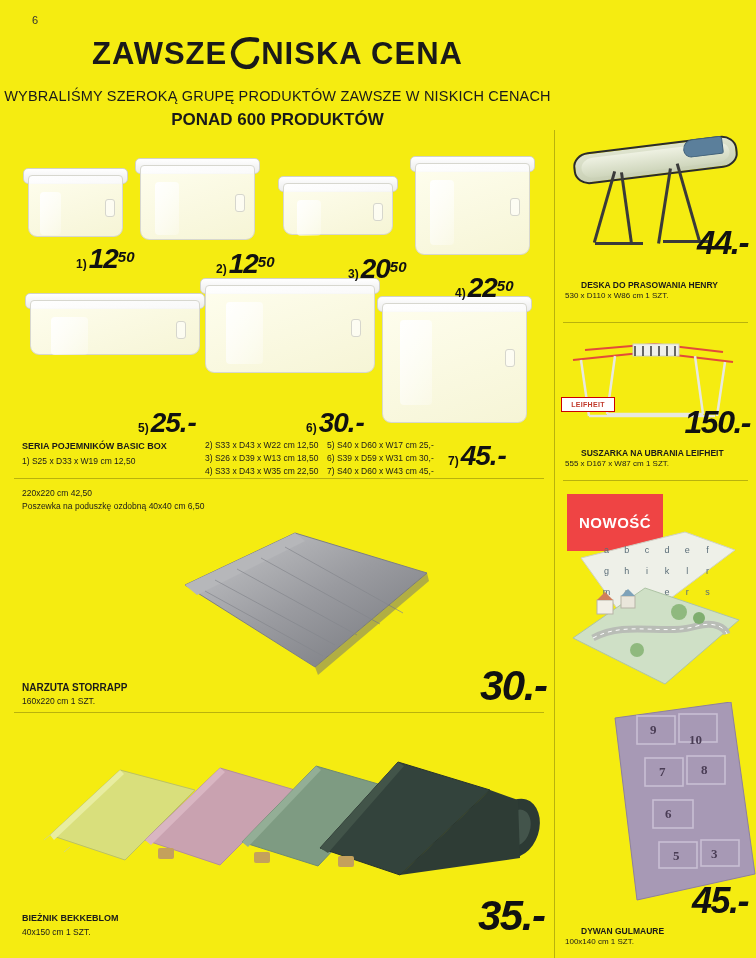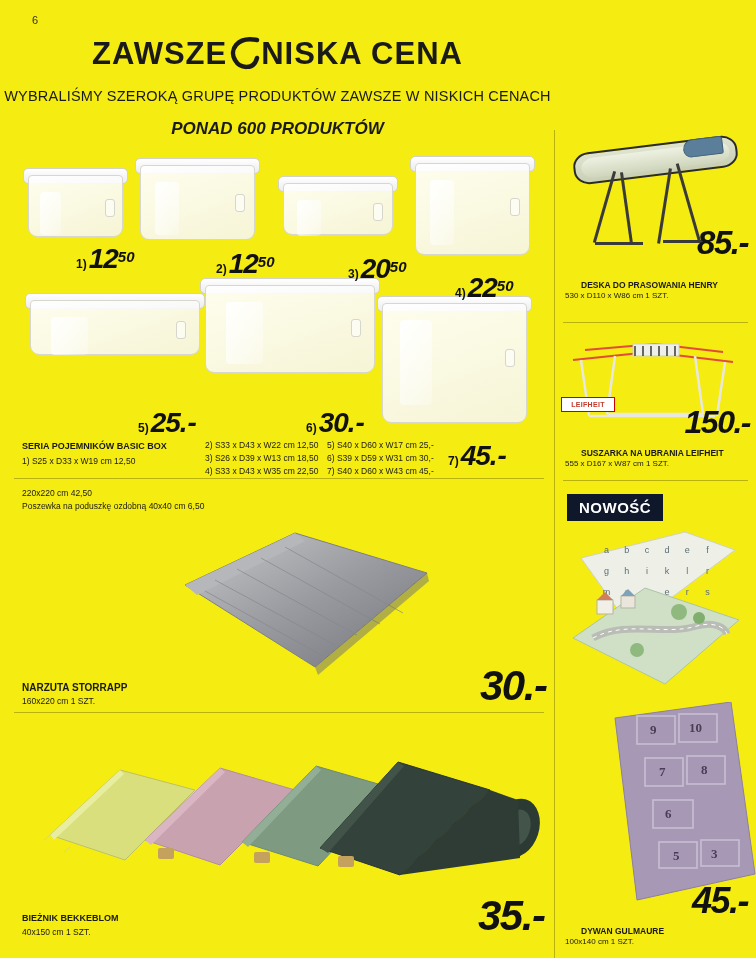--- a/index.html
+++ b/index.html
@@ -28,21 +28,21 @@
   .logo-zawsze { color:#1a1a1a; }
   .logo-swirl {
     width:34px; height:40px; position:relative; display:inline-block;
   }
   .logo-swirl svg { position:absolute; left:0; top:0; }
   .logo-niska { color:#1a1a1a; }
   .sub1 {
     margin-top:14px; font-size:14.5px; letter-spacing:0.2px; color:#1a1a1a;
   }
   .sub2 {
-    margin-top:15px; font-size:17px; font-weight:bold; color:#1a1a1a;font-style:italic;
+    margin-top:6px; font-size:17px; font-weight:bold; color:#1a1a1a;
   }
 
   
   .boxes-area { position:absolute; left:0; top:155px; width:555px; height:325px;text-align:right; }
 
   .bin { position:absolute; }
   .bin .body {
     position:absolute; left:0; top:0; width:100%; height:100%;
     background: linear-gradient(160deg, rgba(255,255,255,.93), rgba(246,246,246,.86));
     border:1px solid #d7d7cf;
@@ -107,22 +107,22 @@
   .ib-leg { position:absolute; background:#3a3a3a; }
   .leifheit-badge {
     position:absolute; left:6px; bottom:26px; width:54px; height:15px;
     background:#fff; border:1px solid #c00; display:flex; align-items:center; justify-content:center;
     font-size:7px; font-weight:bold; color:#c0392b; letter-spacing:.3px;
   }
 
   
   .nowosc {
     position:absolute; left:12px; top:10px;
-    background:#0f172a; color:#fff; font-weight:bold; font-size:15px;
-    padding:5px 12px; letter-spacing:.5px;
+    background:#ef4444; color:#fff; font-weight:bold; font-size:15px;
+    padding:20px 12px; letter-spacing:.5px;
   }
 
   
   .bed-text { position:absolute; left:22px; top:487px; font-size:8.5px; line-height:1.5; }
 
   .throw-wrap { position:absolute; left:175px; top:525px; width:260px; height:150px; }
 
   .narzuta-label { position:absolute; left:22px; top:680px; font-size:8.5px; line-height:1.5; }
   .narzuta-label .ttl { font-weight:bold; font-size:10px; }
 
@@ -342,21 +342,21 @@
         </div>
       <div class="ib-leg" style="left:48px; top:38px; width:3px; height:74px; transform:rotate(16deg);"></div>
       <div class="ib-leg" style="left:132px; top:30px; width:3px; height:82px; transform:rotate(-16deg);"></div>
       <div class="ib-leg" style="left:70px; top:40px; width:3px; height:72px; transform:rotate(-8deg);"></div>
       <div class="ib-leg" style="left:108px; top:36px; width:3px; height:76px; transform:rotate(9deg);"></div>
       <div class="ib-leg" style="left:40px; top:110px; width:48px; height:3px;"></div>
       <div class="ib-leg" style="left:108px; top:108px; width:46px; height:3px;"></div>
       <div style="position:absolute; left:128px; top:6px; width:40px; height:18px; background:#5b7f9b; border-radius:12px 4px 3px 10px; transform:rotate(-7deg); border:1px solid #3f5f77;"></div>
     </div>
     <div class="big-price" style="position:absolute; right:8px; top:92px; font-size:33px;">
-      <span>85</span><span>.-</span>
+      <span>44</span><span>.-</span>
     </div>
     <div style="position:absolute; left:10px; top:148px; width:185px;">
       <div class="rtitle">DESKA DO PRASOWANIA HENRY</div>
       <div class="rdesc">530 x D110 x W86 cm 1 SZT.</div>
     </div>
   </div>
 
   <div class="divider-h" style="left:8px; top:322px; width:185px;"></div>
 
   <div class="rcard" style="top:330px; height:150px;">
@@ -452,21 +452,21 @@
           <rect x="30" y="14" width="38" height="28"></rect>
           <rect x="72" y="12" width="38" height="28"></rect>
           <rect x="38" y="56" width="38" height="28"></rect>
           <rect x="80" y="54" width="38" height="28"></rect>
           <rect x="46" y="98" width="40" height="28"></rect>
           <rect x="52" y="140" width="38" height="26"></rect>
           <rect x="94" y="138" width="38" height="26"></rect>
         </g>
       </svg>
       <div class="hop-num" style="left:43px; top:20px;">9</div>
-      <div class="hop-num" style="left:82px; top:18px;">10</div>
+      <div class="hop-num" style="left:82px; top:30px;">10</div>
       <div class="hop-num" style="left:52px; top:62px;">7</div>
       <div class="hop-num" style="left:94px; top:60px;">8</div>
       <div class="hop-num" style="left:58px; top:104px;">6</div>
       <div class="hop-num" style="left:66px; top:146px;">5</div>
       <div class="hop-num" style="left:104px; top:144px;">3</div>
     </div>
 
     <div class="big-price" style="position:absolute; right:8px; top:396px; font-size:36px;">
       <span>45</span><span>.-</span>
     </div>

